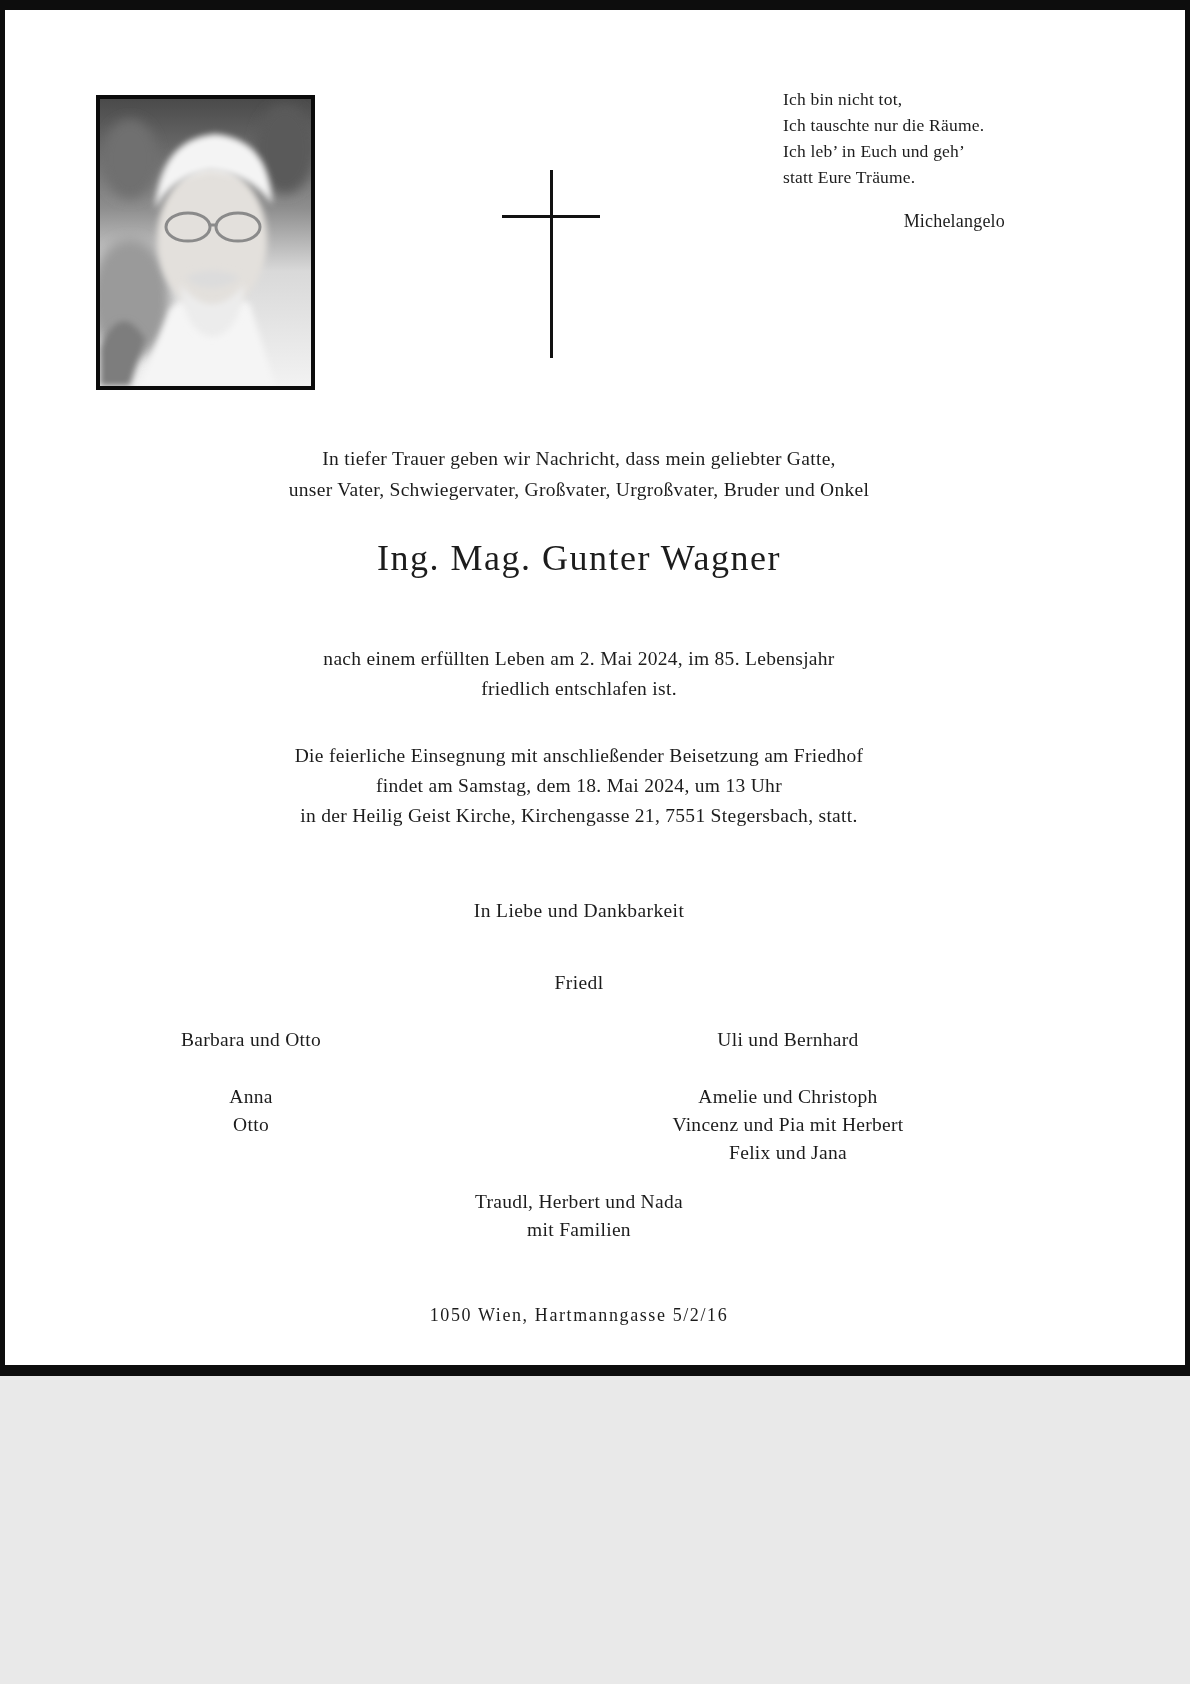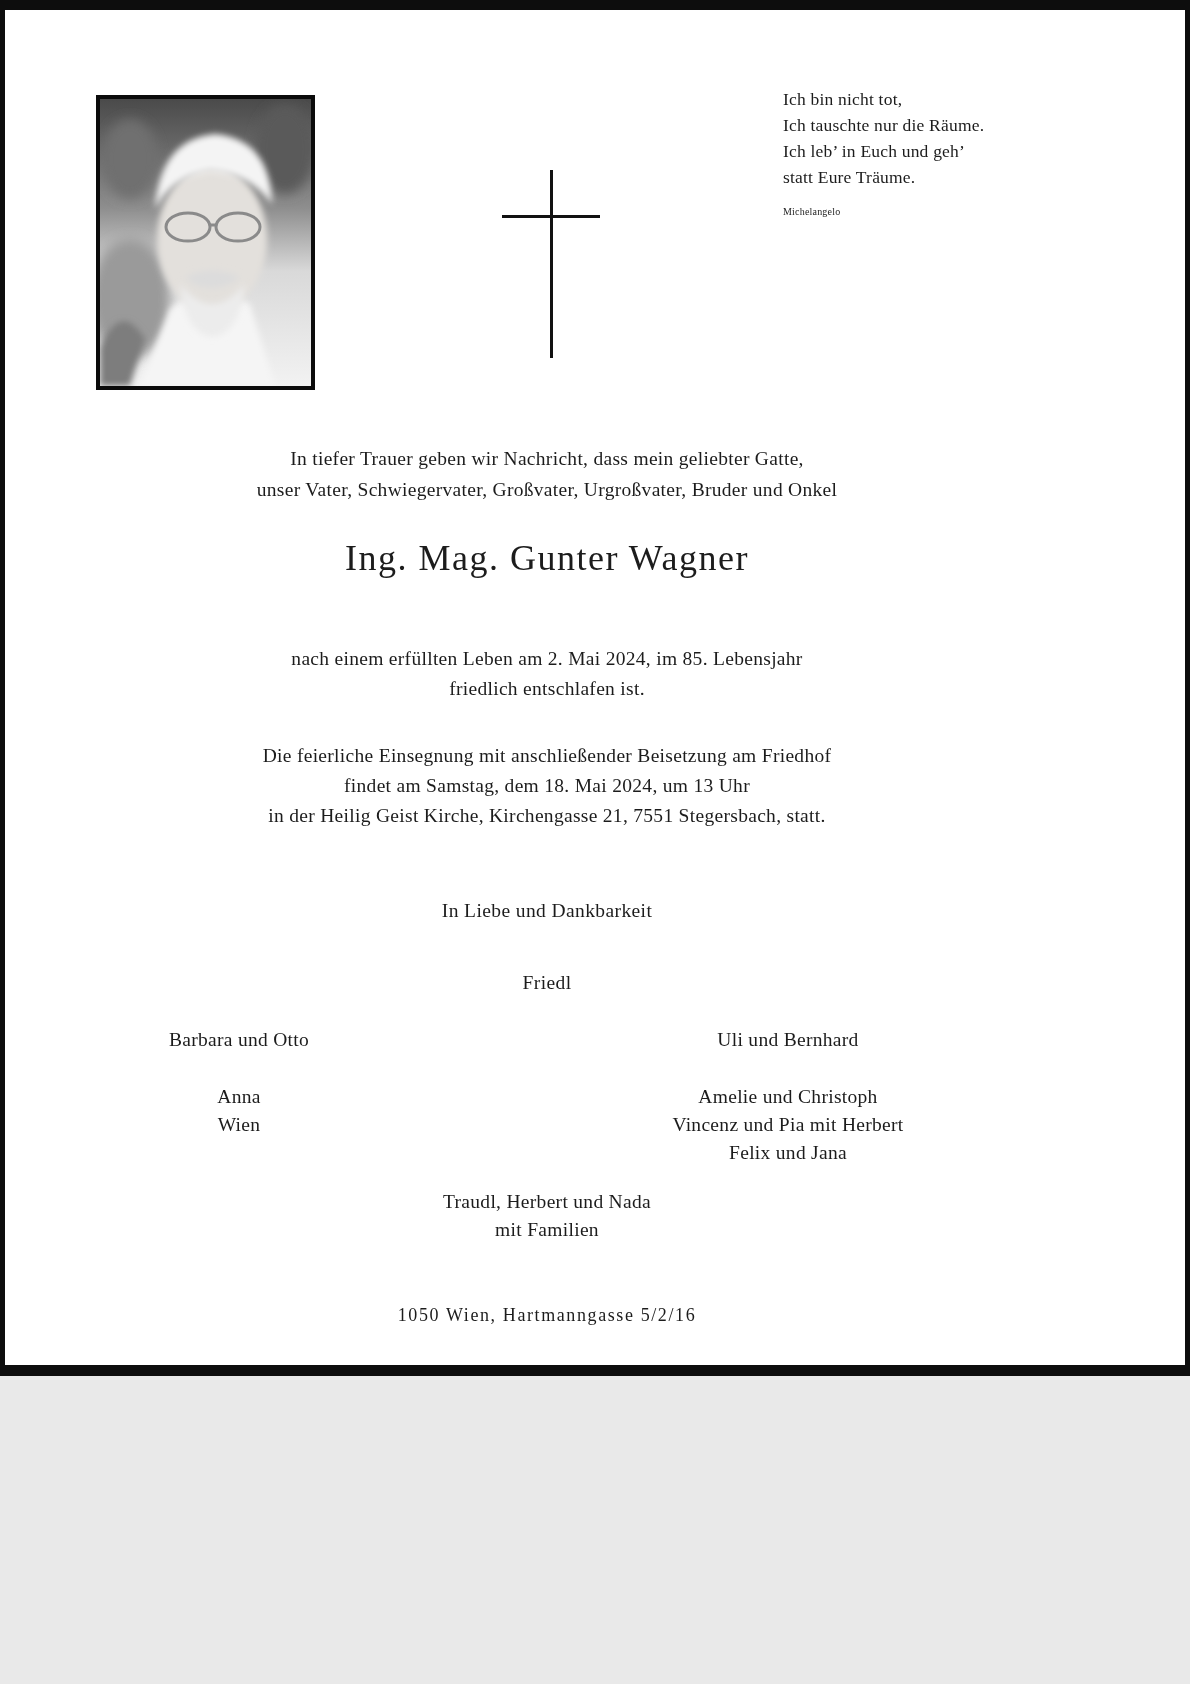--- a/index.html
+++ b/index.html
@@ -25,20 +25,21 @@
     border-width: 10px 5px 11px 5px;
     box-sizing: border-box;
     pointer-events: none;
     z-index: 5;
   }
   .abs { position: absolute; }
   .centered-block {
     left: 0;
     width: 1094px;
     text-align: center;
+    padding-left: 32px;
   }
   .photo {
     left: 96px;
     top: 95px;
     width: 219px;
     height: 295px;
     border: 4px solid #0b0b0b;
     box-sizing: border-box;
     background: #cfcfcf;
   }
@@ -67,22 +68,23 @@
   }
   .poem {
     left: 783px;
     top: 86px;
     width: 224px;
     font-size: 17.5px;
     line-height: 26px;
     letter-spacing: 0.2px;
   }
   .poem-attr {
-    margin-top: 9px;
-    font-size: 10px;
+    margin-top: 18px;
+    text-align: right;
+    font-size: 18px;
     padding-right: 2px;
   }
   .announcement {
     top: 443px;
     font-size: 19.5px;
     line-height: 31px;
     letter-spacing: 0.3px;
   }
   .name {
     top: 537px;
@@ -111,21 +113,21 @@
     font-size: 19.5px;
     letter-spacing: 0.4px;
   }
   .col {
     top: 1026px;
     font-size: 19.5px;
     line-height: 28px;
     text-align: center;
     letter-spacing: 0.3px;
   }
-  .col-left  { left: 84px;  width: 310px; }
+  .col-left  { left: 96px;  width: 310px; }
   .col-right { left: 630px; width: 316px; }
   .col .children { margin-top: 29px; }
   .family {
     top: 1188px;
     font-size: 19.5px;
     line-height: 28px;
     letter-spacing: 0.3px;
   }
   .address {
     top: 1305px;
@@ -217,21 +219,21 @@
   </div>
 
   <div class="abs centered-block closing">In Liebe und Dankbarkeit</div>
 
   <div class="abs centered-block widow">Friedl</div>
 
   <div class="abs col col-left">
     <div>Barbara und Otto</div>
     <div class="children">
       <div>Anna</div>
-      <div>Wien</div>
+      <div>Otto</div>
     </div>
   </div>
 
   <div class="abs col col-right">
     <div>Uli und Bernhard</div>
     <div class="children">
       <div>Amelie und Christoph</div>
       <div>Vincenz und Pia mit Herbert</div>
       <div>Felix und Jana</div>
     </div>

